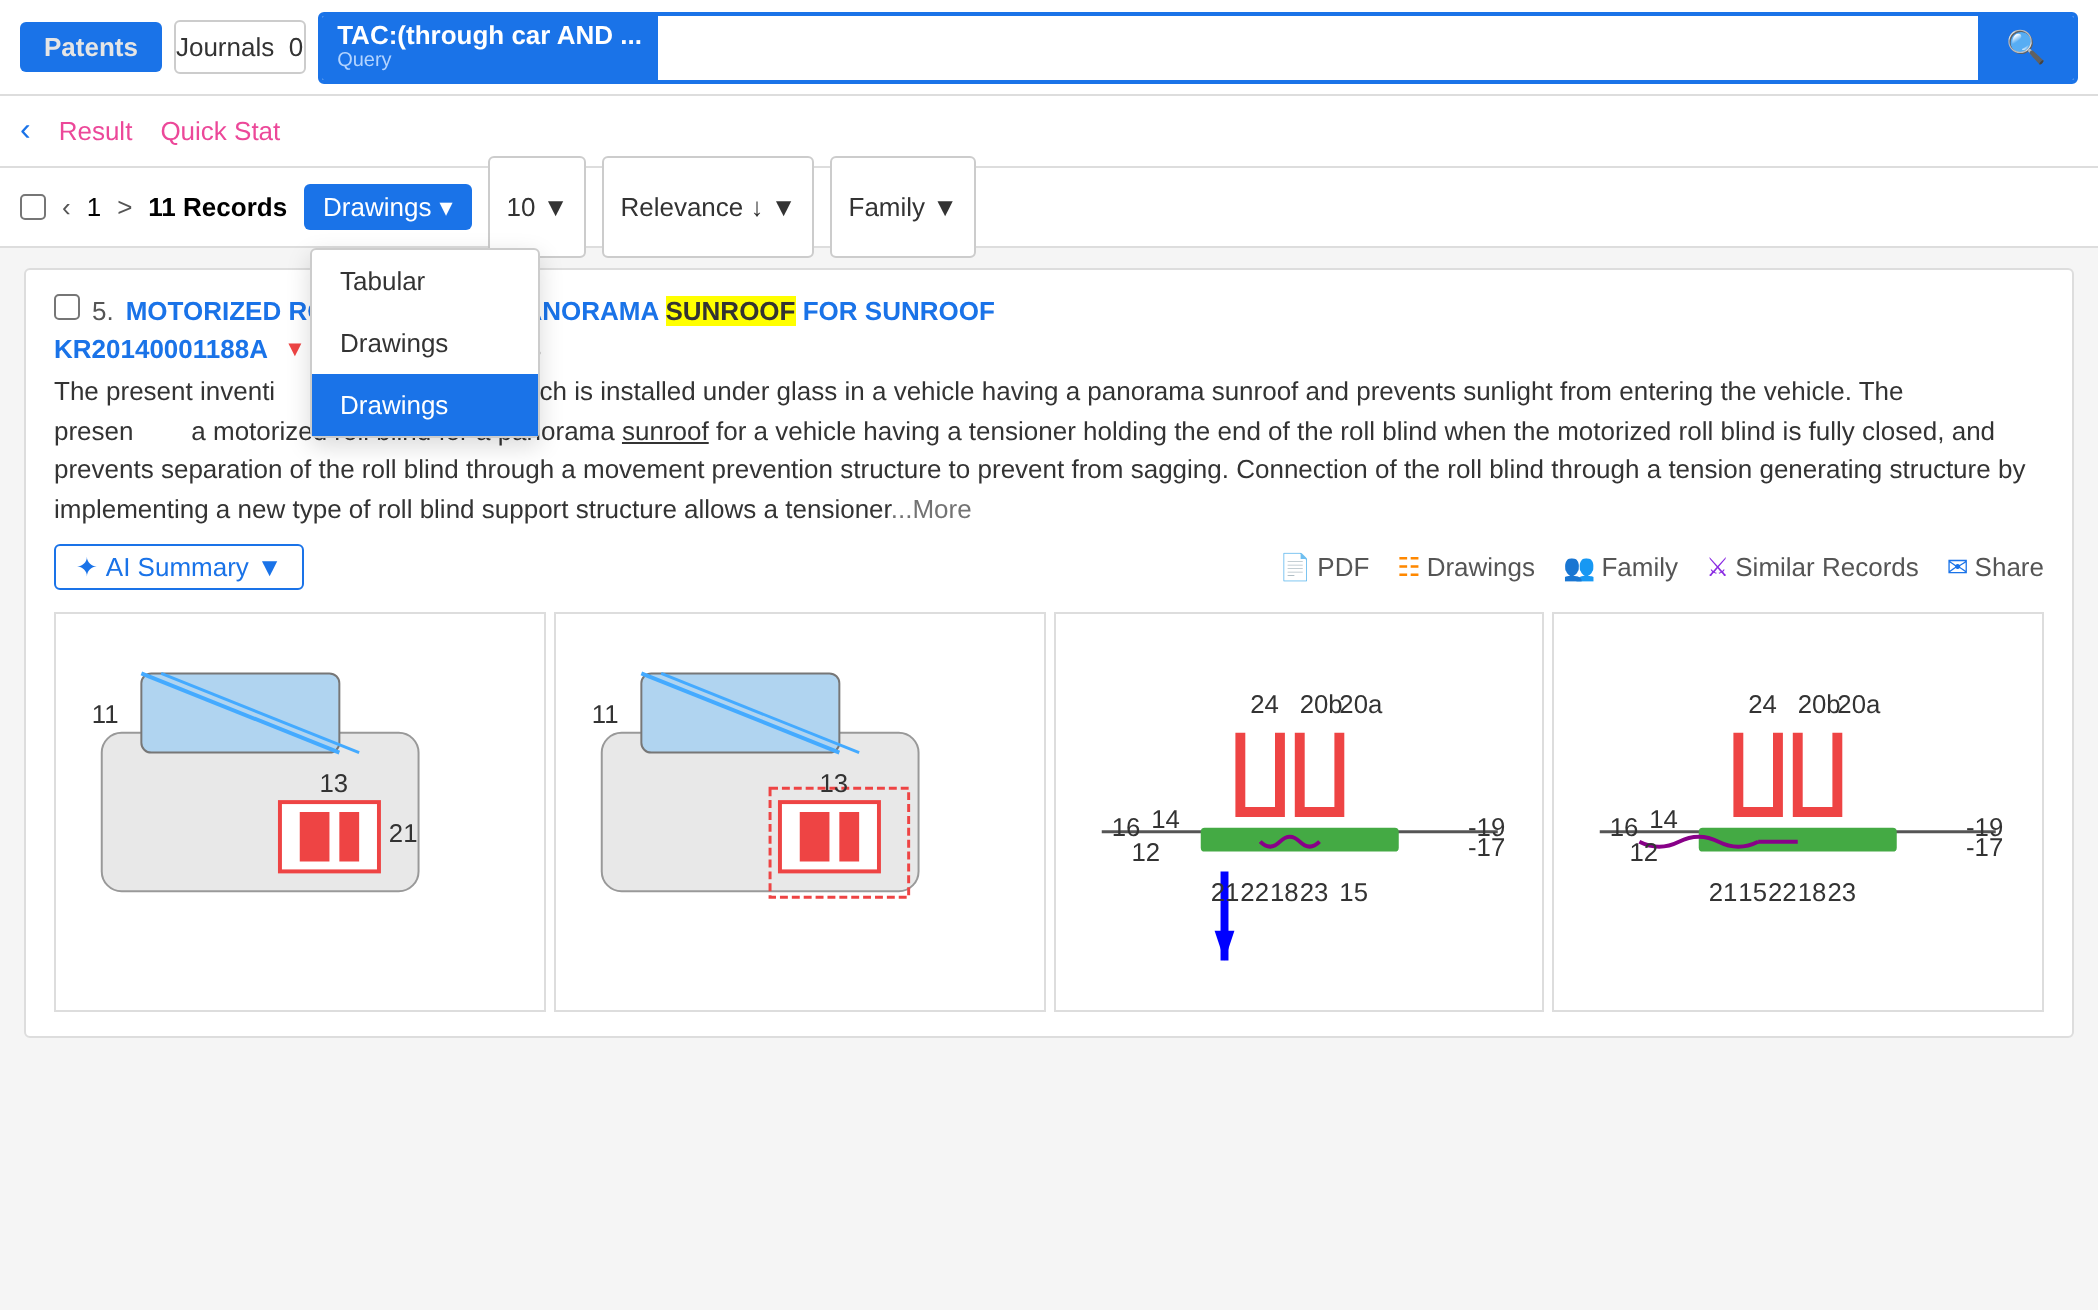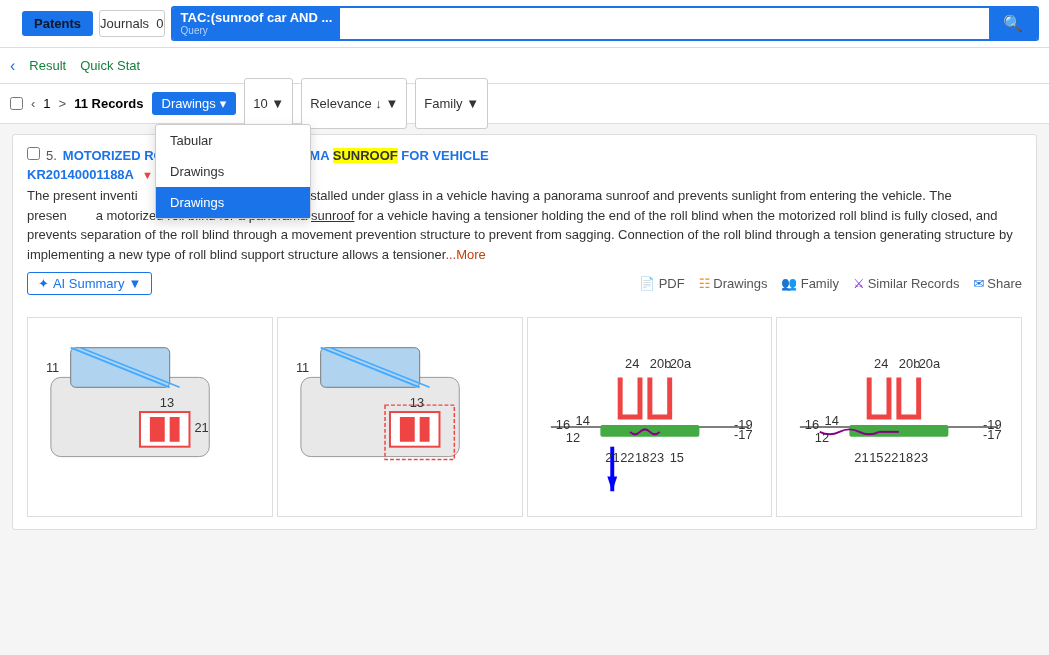--- a/index.html
+++ b/index.html
@@ -10,28 +10,27 @@
       display: flex;
       align-items: center;
       background: #fff;
       border-bottom: 1px solid #ddd;
       padding: 6px 10px;
       gap: 6px;
       height: 48px;
     }
     .tab-patents {
       background: #1a73e8;
-      color: #0f172a;
+      color: #e5e5e5;
       border: none;
       padding: 5px 12px;
       border-radius: 3px;
       cursor: pointer;
       font-size: 13px;
       font-weight: bold;
-      margin-left: 12px;
     }
     .tab-journals {
       background: #fff;
       color: #333;
       border: 1px solid #ccc;
       padding: 5px 0;
       border-radius: 3px;
       cursor: pointer;
       font-size: 13px;
     }
@@ -77,21 +76,21 @@
     .nav-bar {
       display: flex;
       align-items: center;
       padding: 6px 10px;
       gap: 14px;
       background: #fff;
       border-bottom: 1px solid #ddd;
       height: 36px;
     }
     .nav-back { color: #1a73e8; cursor: pointer; font-size: 16px; }
-    .nav-link { color: #15803d; cursor: pointer; text-decoration: none; font-size: 13px; text-align: center; }
+    .nav-link { color: #ec4899; cursor: pointer; text-decoration: none; font-size: 13px; text-align: center; }
 
     
     .records-bar {
       display: flex;
       align-items: center;
       padding: 6px 10px;
       gap: 8px;
       background: #fff;
       border-bottom: 1px solid #ddd;
       height: 40px;
@@ -125,21 +124,21 @@
     
     .dropdown-menu {
       position: absolute;
       top: 40px;
       left: 155px;
       background: #fff;
       border: 1px solid #ccc;
       border-radius: 3px;
       box-shadow: 0 4px 12px rgba(0,0,0,0.15);
       z-index: 100;
-      width: 156px;
+      width: 115px;
     }
     .dropdown-item {
       padding: 8px 14px;
       cursor: pointer;
       font-size: 13px;
       color: #333;
     }
     .dropdown-item.active {
       background: #1a73e8;
       color: #fff;
@@ -180,21 +179,21 @@
       gap: 8px;
       margin-bottom: 4px;
       font-size: 12px;
       color: #555;
     }
     .patent-id { color: #1a73e8; cursor: pointer; font-weight: bold; }
     .flag-icon { color: #e44; font-size: 11px; }
     .coverage { color: #1a73e8; font-size: 12px; cursor: pointer; }
     .result-abstract { font-size: 13px; color: #333; line-height: 1.5; margin-bottom: 8px; }
     .result-abstract .underline { text-decoration: underline; }
-    .more-link { color: #c2410c; cursor: pointer; }
+    .more-link { color: #737373; cursor: pointer; }
 
     .result-actions {
       display: flex;
       align-items: center;
       justify-content: space-between;
       margin-top: 6px;
     }
     .ai-summary-btn {
       background: #fff;
       border: 1px solid #1a73e8;
@@ -219,21 +218,21 @@
       align-items: center;
       gap: 3px;
       text-decoration: none;
     }
 
     
     .drawings-grid {
       display: grid;
       grid-template-columns: repeat(4, 1fr);
       gap: 4px;
-      margin-top: 22px;
+      margin-top: 11px;
     }
     .drawing-thumb {
       background: #fff;
       border: 1px solid #ddd;
       height: 200px;
       display: flex;
       align-items: center;
       justify-content: center;
       overflow: hidden;
       cursor: pointer;
@@ -254,21 +253,21 @@
 <body>
 
 <div class="top-bar">
   <button class="tab-patents">Patents</button>
   <button class="tab-journals">
     <span>Journals</span>
     &nbsp;<span>0</span>
   </button>
   <div class="search-box">
     <div class="search-label-wrap">
-      <span class="search-tac">TAC:(sunroof car AND ...</span>
+      <span class="search-tac">TAC:(through car AND ...</span>
       <span class="search-query-label">Query</span>
     </div>
     <input class="search-input" type="text" style="">
     <button class="search-btn">🔍</button>
   </div>
 </div>
 
 <div class="nav-bar">
   <span class="nav-back">‹</span>
   <a class="nav-link">Result</a>
@@ -304,21 +303,21 @@
   </button>
 </div>
 
 <div class="main-content">
   <div class="result-card">
 
     <div class="result-header">
       <input type="checkbox" style="">
       <span class="result-num">5.</span>
       <span class="result-title">
-        <span>MOTORIZED ROLL</span><span>BLIND FOR PANOR</span><span>AMA </span><span class="highlight">SUNROOF</span><span> FOR VEHICLE</span>
+        <span>MOTORIZED ROLL</span><span>BLIND FOR PANOR</span><span>AMA </span><span class="highlight">SUNROOF</span><span> FOR SUNROOF</span>
       </span>
     </div>
 
     <div class="result-meta">
       <span class="patent-id">KR20140001188A</span>
       <span class="flag-icon">▼</span>
       <span>(KR)</span>
       <span>16-Dec-2013</span>
     </div>
 

